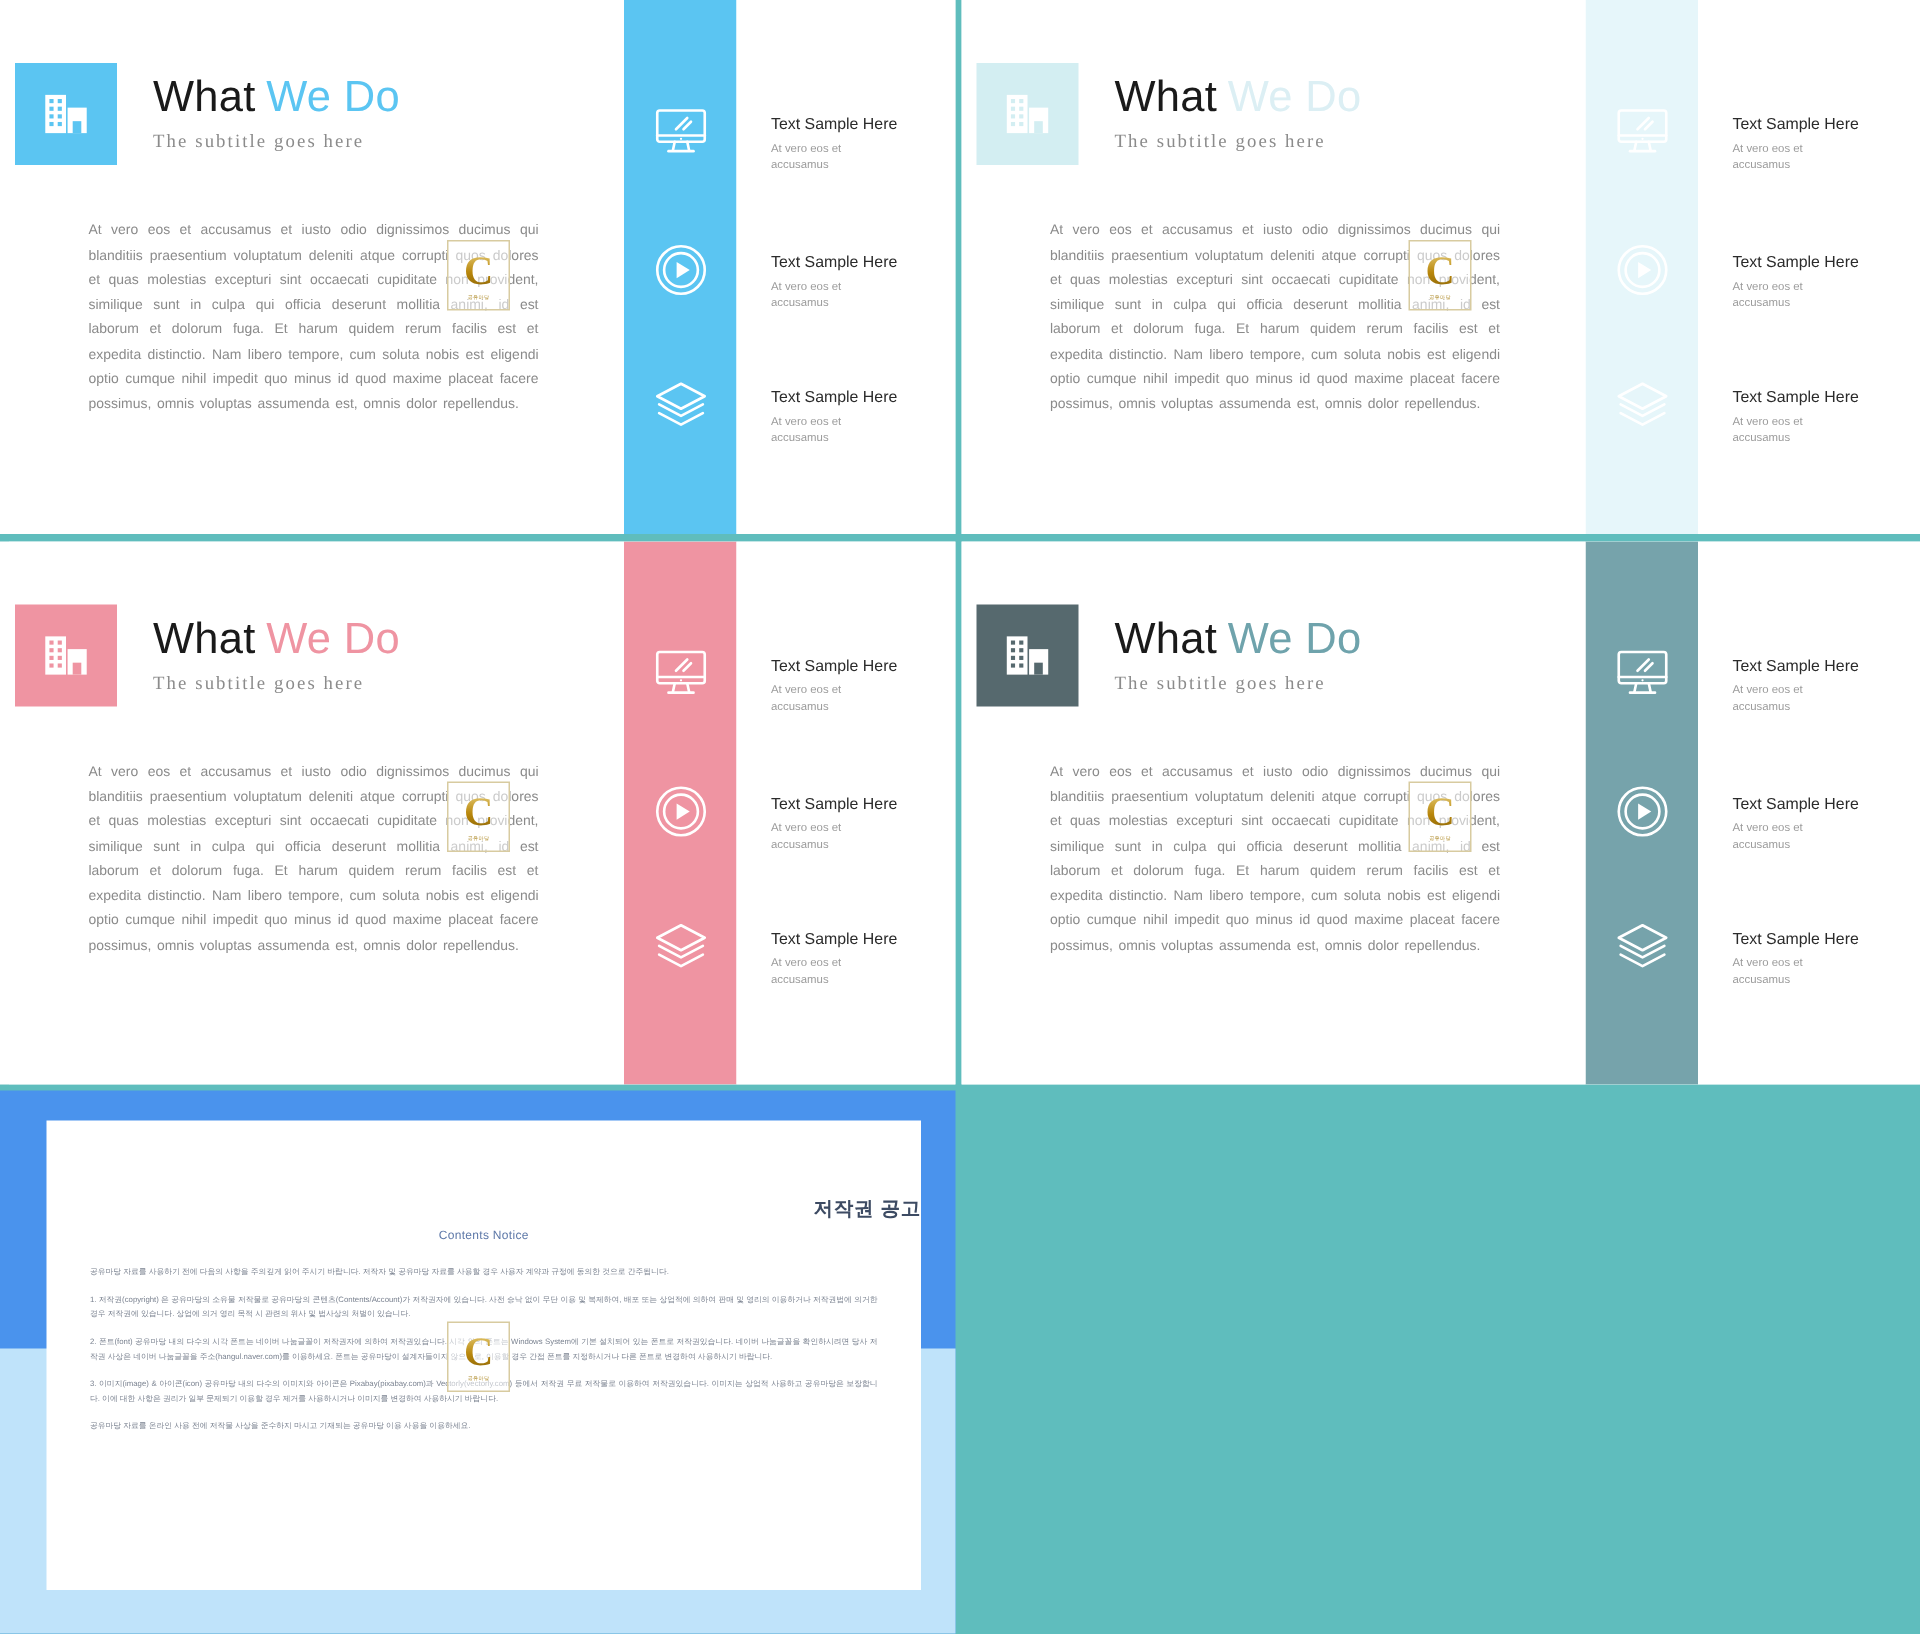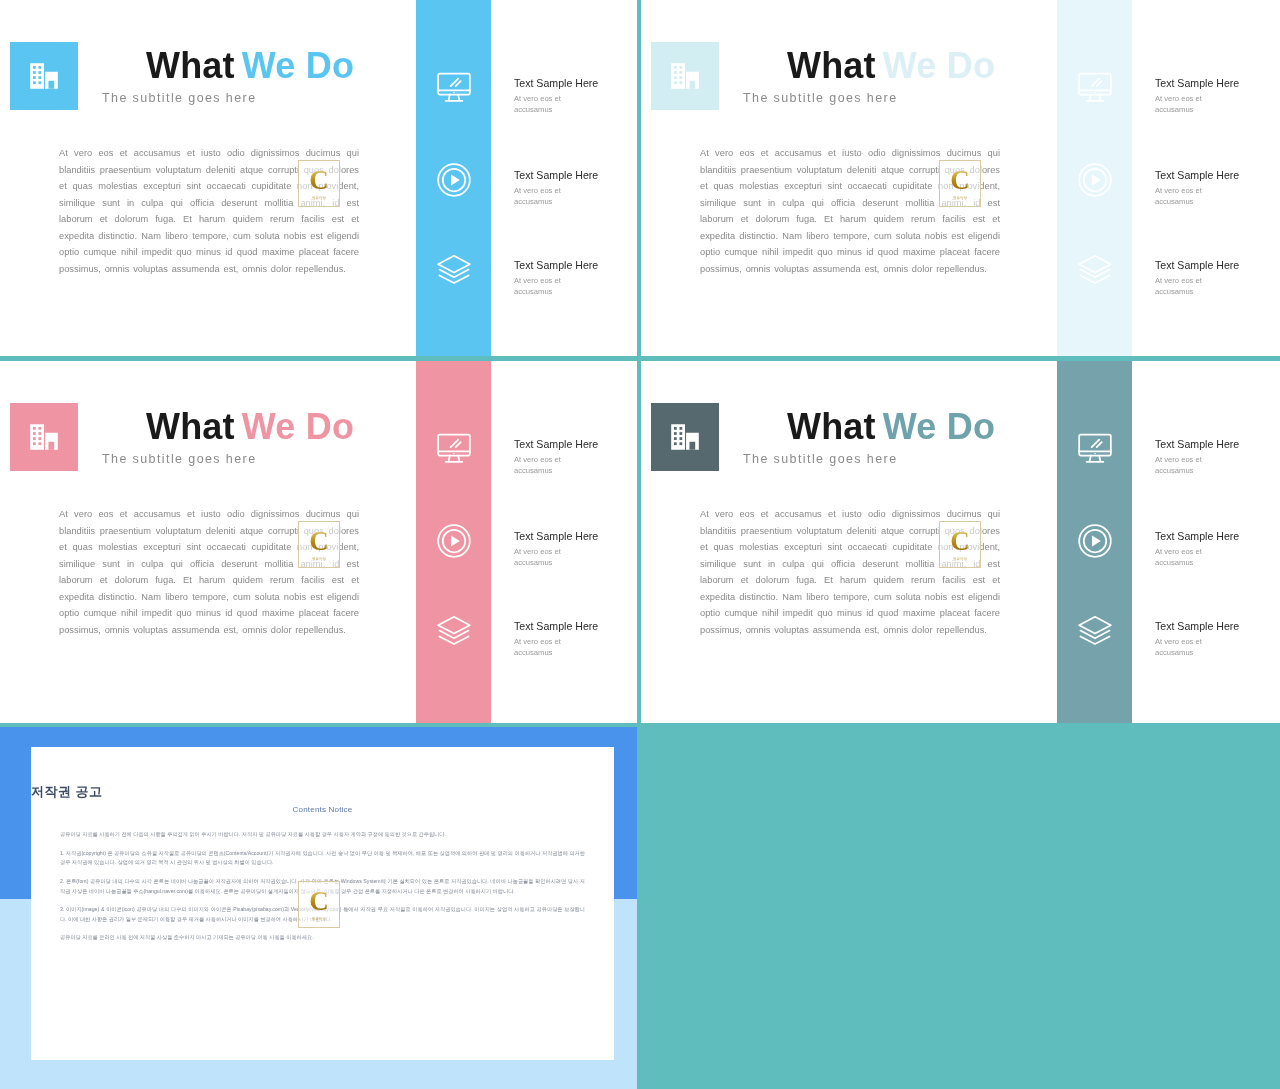--- a/index.html
+++ b/index.html
@@ -16,24 +16,24 @@
   .slide-inner{position:absolute;inset:0;display:flex;}
   .left-pane{position:relative;flex:0 0 auto;width:416px;height:100%;background:#fff;}
   .accent-bar{flex:0 0 auto;width:75px;height:100%;}
   .right-pane{position:relative;flex:1 1 auto;background:#fff;}
 
   
   .hdr{position:absolute;left:10px;top:42px;display:flex;align-items:center;}
   .logo-box{width:68px;height:68px;display:flex;align-items:center;justify-content:center;flex:0 0 auto;}
   .logo-box svg{width:34px;height:34px;display:block;}
   .hdr-txt{margin-left:24px;}
-  .title{font-size:36px;line-height:1.05;font-weight:700;letter-spacing:.2px;white-space:nowrap;margin-left:44px;}
+  .title{font-size:29px;line-height:1.05;font-weight:400;letter-spacing:.2px;white-space:nowrap;}
   .title .t1{color:#1a1a1a;}
   .title .t2{margin-left:7px;}
-  .subtitle{margin-top:7px;font-size:12.5px;color:#8b8b8b;letter-spacing:1.4px;white-space:nowrap;}
+  .subtitle{margin-top:7px;font-size:12.5px;color:#8b8b8b;letter-spacing:1.4px;white-space:nowrap;font-family:Liberation Serif, serif;}
 
   
   .body-copy{
     position:absolute;left:59px;top:145px;width:300px;
     font-size:9.3px;line-height:1.78;color:#8a8a8a;
     text-align:justify;text-justify:inter-word;word-spacing:1.2px;
   }
   .feat-icon{position:absolute;width:75px;display:flex;justify-content:center;align-items:flex-start;}
   .feat-icon svg{width:40px;height:40px;display:block;}
   .feat-txt{position:absolute;left:24px;width:85px;}
@@ -47,21 +47,21 @@
   .wm .c{font-family:"Liberation Serif","DejaVu Serif",serif;font-size:27px;line-height:1;
          font-weight:700;color:#c9a227;
          background:linear-gradient(180deg,#e8cf7a 0%,#b8860b 55%,#8a6508 100%);
          -webkit-background-clip:text;background-clip:text;color:transparent;}
   .wm .wmtxt{font-size:3.4px;color:#b08d2e;letter-spacing:.2px;margin-top:2px;white-space:nowrap;}
 
   
   .cr-panel{position:absolute;left:0;top:727px;width:637px;height:362px;background:#4a93ed;}
   .cr-lower{position:absolute;left:0;top:899px;width:637px;height:190px;background:#bfe3fa;}
   .cr-doc{position:absolute;left:31px;top:747px;width:583px;height:313px;background:#fff;}
-  .cr-title{text-align:left;margin-top:36px;font-size:13px;font-weight:700;color:#3d4b63;letter-spacing:.5px;}
+  .cr-title{text-align:right;margin-top:50px;font-size:13px;font-weight:700;color:#3d4b63;letter-spacing:.5px;}
   .cr-sub{text-align:center;margin-top:4px;font-size:8px;color:#5d78a8;letter-spacing:.2px;}
   .cr-body{margin:16px 29px 0 29px;color:#6b7280;}
   .cr-p{font-size:5.2px;line-height:1.85;text-align:justify;margin:0 0 9px 0;color:#7a8290;}
   .cr-wm{left:298px;top:881px;}
 
   
   #slide-1{left:0;top:0;width:637px;height:356px;}
   #slide-2{left:641px;top:0;width:639px;height:356px;}
   #slide-3{left:0;top:361px;width:637px;height:362px;}
   #slide-4{left:641px;top:361px;width:639px;height:362px;}

